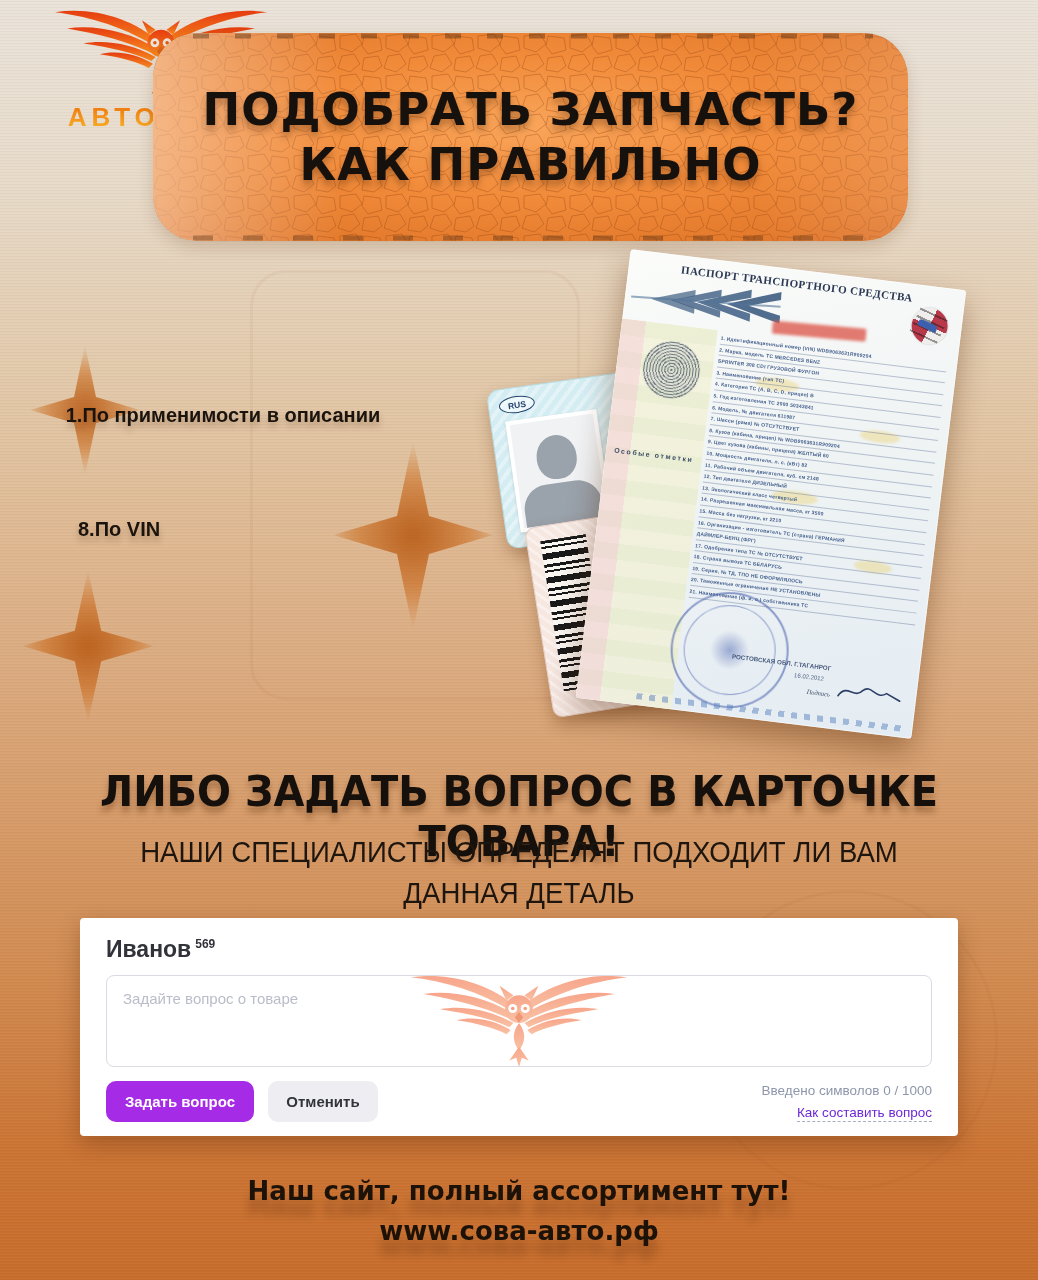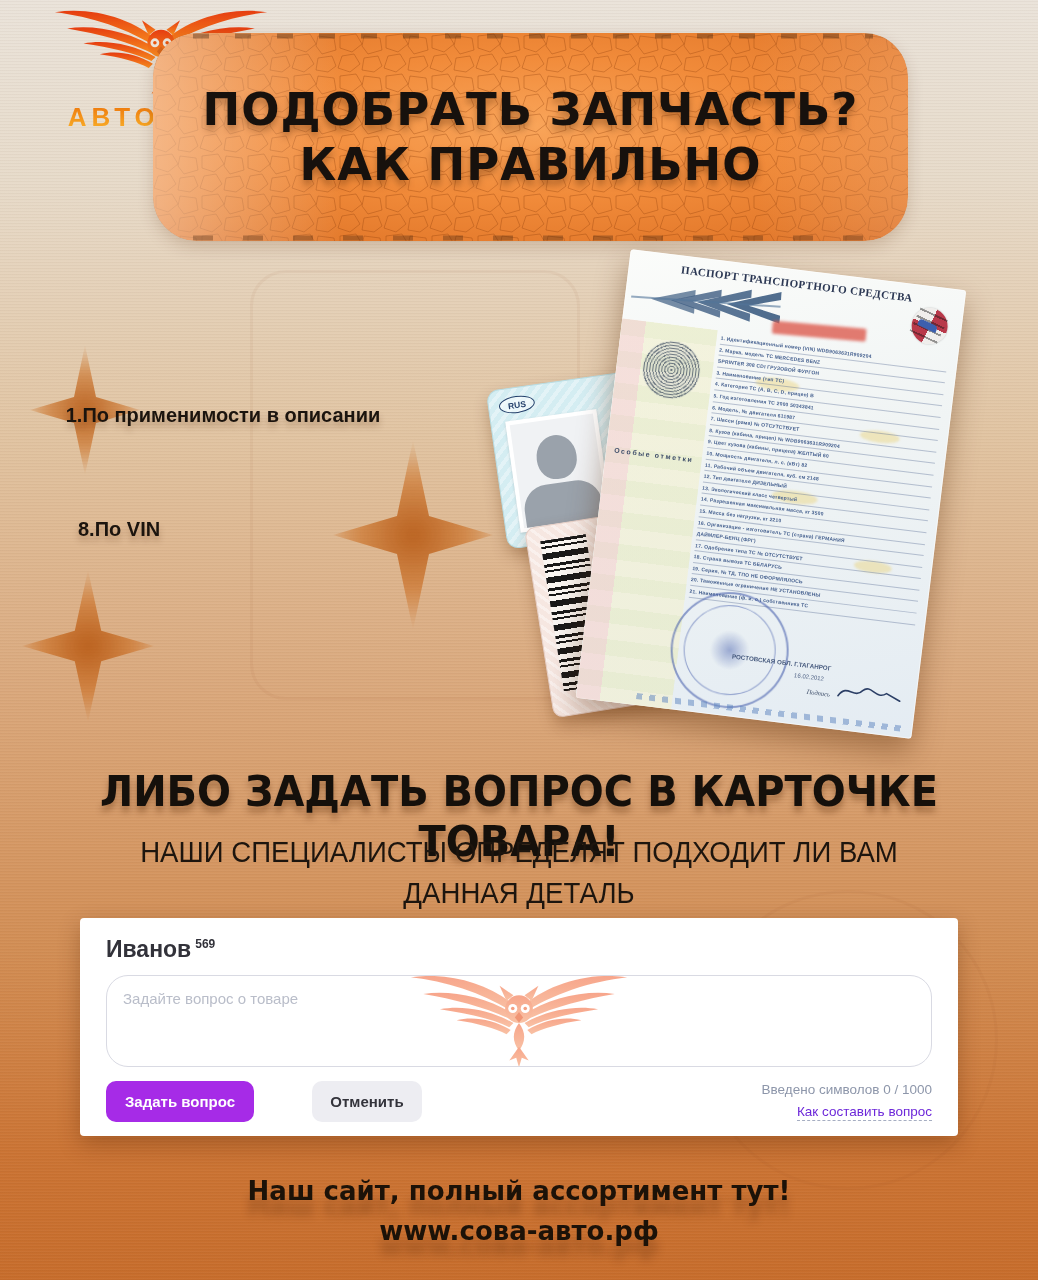--- a/index.html
+++ b/index.html
@@ -120,26 +120,26 @@
     color:#15100b; transform:scaleX(.93); text-shadow:0 6px 7px rgba(80,35,0,.35);
     font-family:"DejaVu Sans","Liberation Sans",sans-serif; }
   .q-sub { position:absolute; left:0; right:0; top:832px; text-align:center; font-size:30px; font-weight:500;
     color:#1d150e; transform:scaleX(.92); line-height:1.35; }
 
   
   .qc { position:absolute; left:80px; top:918px; width:878px; height:218px; background:#ffffff; border-radius:4px;
     box-shadow:0 8px 22px rgba(80,30,0,.32); padding:18px 26px 16px; }
   .qc-title { font-size:23px; font-weight:700; color:#32323a; }
   .qc-title sup { font-size:12px; font-weight:700; vertical-align:super; margin-left:4px; }
-  .qc-box { position:relative; margin-top:12px; height:92px; border:1.6px solid #d9dae3; border-radius:22px; overflow:hidden; }
+  .qc-box { position:relative; margin-top:12px; height:92px; border:1.6px solid #d9dae3; border-radius:8px; overflow:hidden; }
   .qc-owl { position:absolute; left:50%; top:50%; transform:translate(-50%,-50%); width:330px; height:104px; opacity:.95; pointer-events:none; }
   .qc-box textarea { position:absolute; inset:0; width:100%; height:100%; border:none; outline:none; resize:none;
     background:transparent; padding:14px 16px; font-size:15px; color:#333; font-family:"Liberation Sans",sans-serif; }
   .qc-box textarea::placeholder { color:#b9bdc9; }
-  .qc-actions { display:flex; align-items:center; margin-top:14px;gap:44px; }
+  .qc-actions { display:flex; align-items:flex-end; margin-top:14px; }
   .btn { border:none; cursor:pointer; height:41px; border-radius:10px; font-size:15px; font-weight:700;
     font-family:"Liberation Sans",sans-serif; }
   .btn-ask { width:148px; background:#a62be7; color:#fff; }
   .btn-cancel { width:110px; margin-left:14px; background:#ededf2; color:#33333b; }
   .qc-meta { margin-left:auto; text-align:right; }
   .qc-counter { font-size:13.5px; color:#8d96aa;margin-left:18px; }
   .qc-help { display:inline-block; margin-top:7px; font-size:13.5px; color:#6d28d9; text-decoration:none;
     border-bottom:1.4px dashed #a6aec2; padding-bottom:1px; cursor:pointer;margin-left:48px; }
 
   

